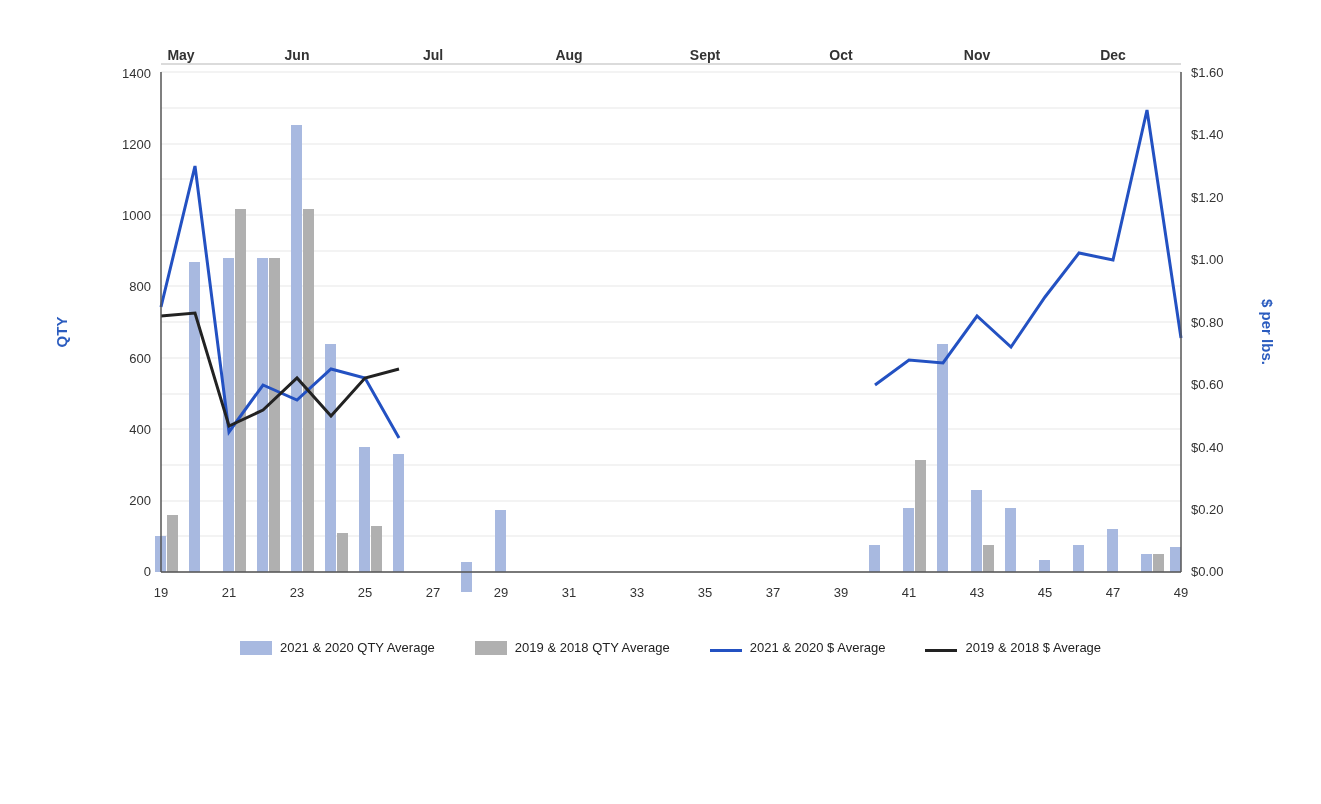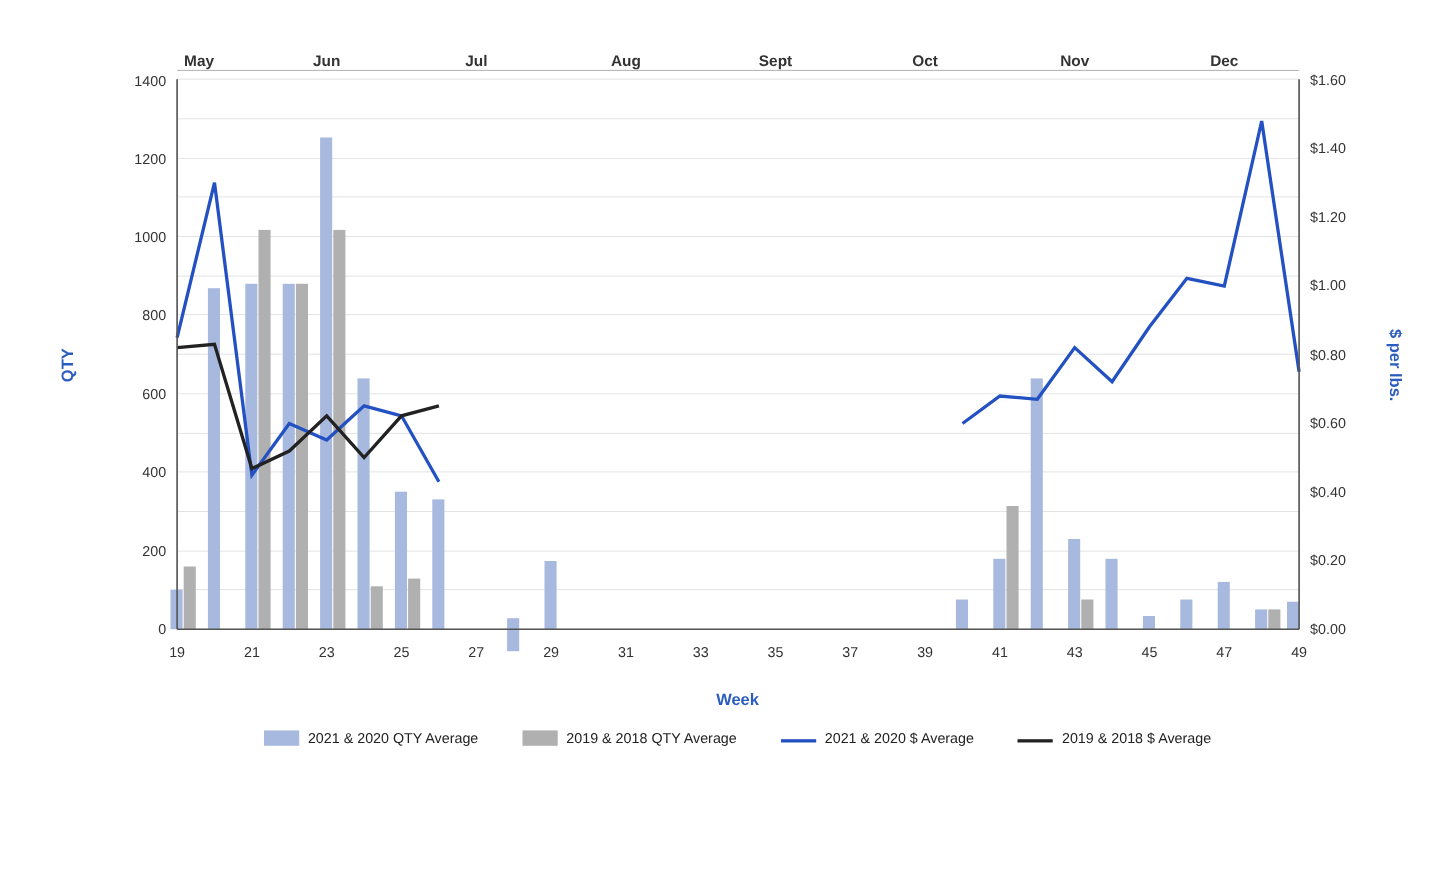--- a/index.html
+++ b/index.html
@@ -213,21 +213,20 @@
       <polyline points="774,343 808,318 842,321 876,274 910,305 944,255 978,211 1012,218 1046,68 1080,296" fill="none" stroke="#2351c2" stroke-width="3"></polyline>
 
       <polyline points="60,274 94,271 128,384 162,368 196,336 230,374 264,336 298,327" fill="none" stroke="#222222" stroke-width="3"></polyline>
 
       <line x1="60" y1="30" x2="60" y2="530" stroke="#555" stroke-width="1.5"></line>
       <line x1="60" y1="530" x2="1080" y2="530" stroke="#555" stroke-width="1.5"></line>
       <line x1="1080" y1="30" x2="1080" y2="530" stroke="#555" stroke-width="1.5"></line>
     </svg>
   </div>
 
-  <div class="axis-label-bottom">Week</div>
 
   <div class="legend">
     <div class="legend-item">
       <div class="legend-bar" style="background:#a8b9e0;"></div>
       <span>2021 &amp; 2020 QTY Average</span>
     </div>
     <div class="legend-item">
       <div class="legend-bar" style="background:#b0b0b0;"></div>
       <span>2019 &amp; 2018 QTY Average</span>
     </div>

